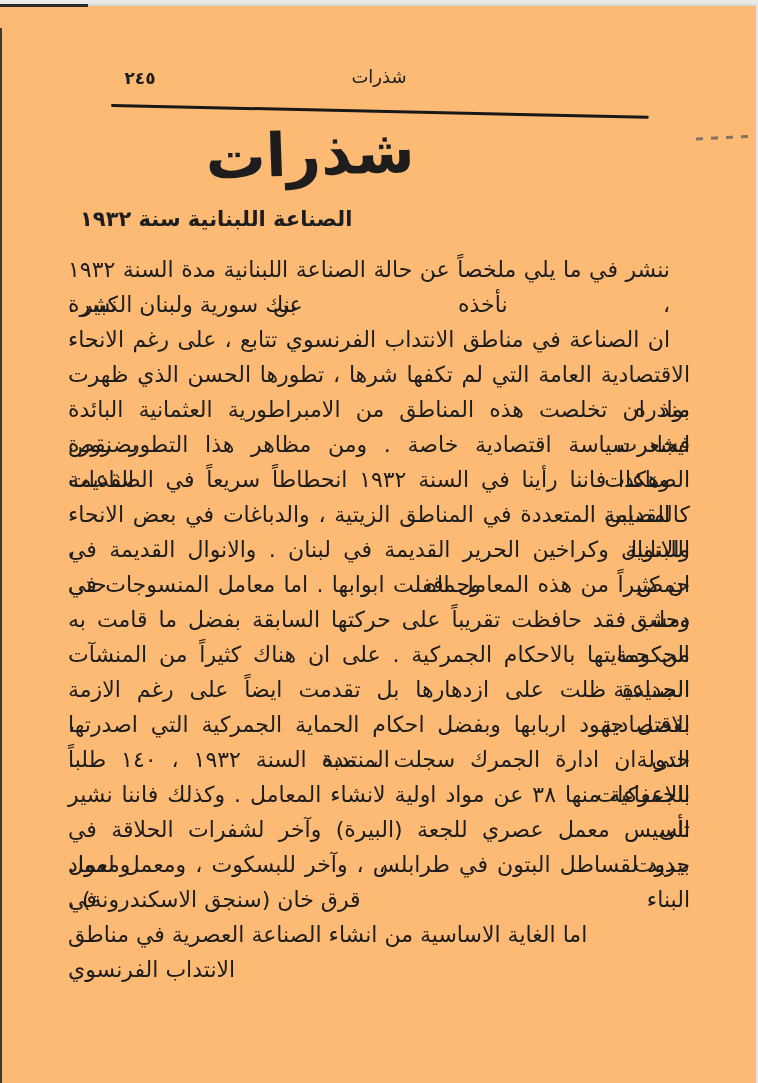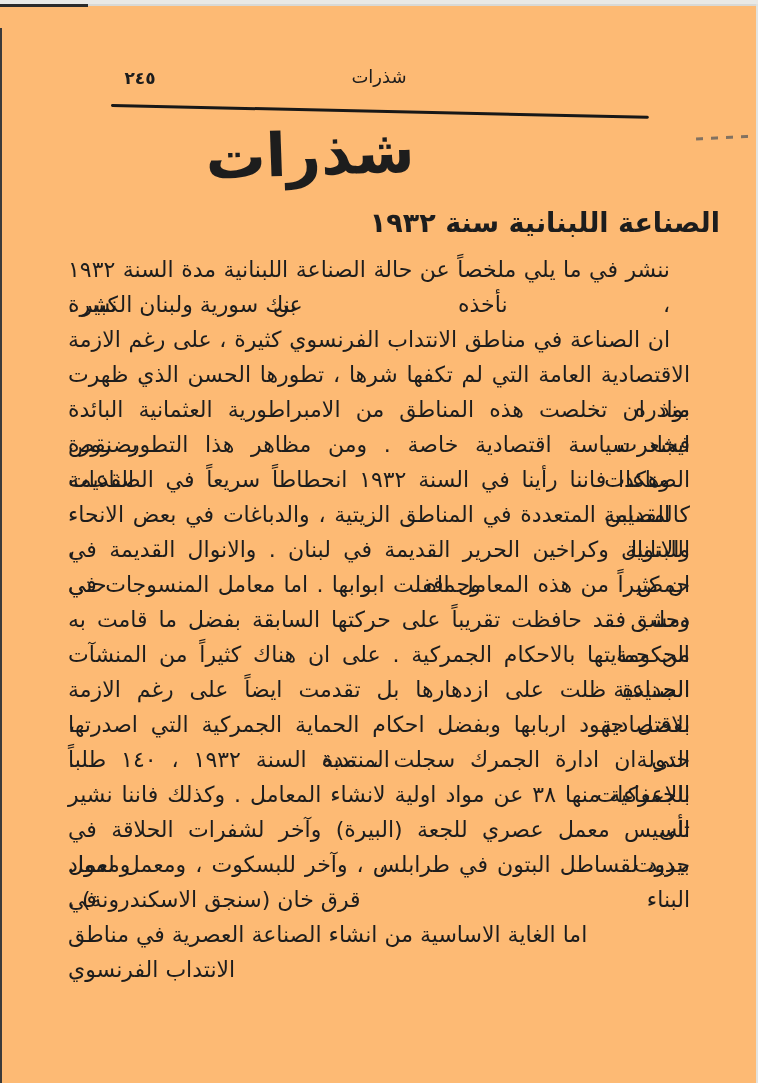--- a/index.html
+++ b/index.html
@@ -44,21 +44,21 @@
   .main-title{
     position:absolute;top:104px;left:0;width:620px;height:96px;
     text-align:center;font-size:60px;font-weight:bold;line-height:92px;
     transform:rotate(-2deg);
     letter-spacing:1px;
   }
 
   
   .section-heading{
     position:absolute;top:203px;left:80px;width:640px;
-    text-align:right;font-size:27px;font-weight:bold;
+    text-align:left;font-size:21px;font-weight:bold;
   }
 
   
   .body-text{
     position:absolute;top:248px;right:68px;width:622px;
     font-size:22px;
   }
   .ln{height:35px;line-height:35px;}
   .just{text-align:justify;text-align-last:justify;}
   .right{text-align:left;}
@@ -84,21 +84,21 @@
 
   <div class="main-title">شذرات</div>
 
   <div class="section-heading">الصناعة اللبنانية سنة ١٩٣٢</div>
 
   <div class="body-text">
 
     <div class="ln just ind">ننشر في ما يلي ملخصاً عن حالة الصناعة اللبنانية مدة السنة ١٩٣٢ ، نأخذه عن نشرة</div>
     <div class="ln right">بنك سورية ولبنان الكبير .</div>
 
-    <div class="ln just ind">ان الصناعة في مناطق الانتداب الفرنسوي كثيرة ، على رغم الازمة</div>
+    <div class="ln just ind">ان الصناعة في مناطق الانتداب الفرنسوي تتابع ، على رغم الانحاء</div>
     <div class="ln just">الاقتصادية العامة التي لم تكفها شرها ، تطورها الحسن الذي ظهرت بوادره</div>
     <div class="ln just">منذ ان تخلصت هذه المناطق من الامبراطورية العثمانية البائدة فشعرت بضرورة</div>
     <div class="ln just">ايجاد سياسة اقتصادية خاصة . ومن مظاهر هذا التطور نقص الصناعات القديمة</div>
 
     <div class="ln just ind">وهكذا فاننا رأينا في السنة ١٩٣٢ انحطاطاً سريعاً في الصناعات القديمة</div>
     <div class="ln just">كالمصابن المتعددة في المناطق الزيتية ، والدباغات في بعض الانحاء اللبنانية ،</div>
     <div class="ln just">والانوال وكراخين الحرير القديمة في لبنان . والانوال القديمة في حمص وحماه ، حتى</div>
     <div class="ln just">ان كثيراً من هذه المعامل اقفلت ابوابها . اما معامل المنسوجات في دمشق</div>
     <div class="ln just">وحلب فقد حافظت تقريباً على حركتها السابقة بفضل ما قامت به الحكومة</div>
     <div class="ln just">من حمايتها بالاحكام الجمركية . على ان هناك كثيراً من المنشآت الصناعية</div>

